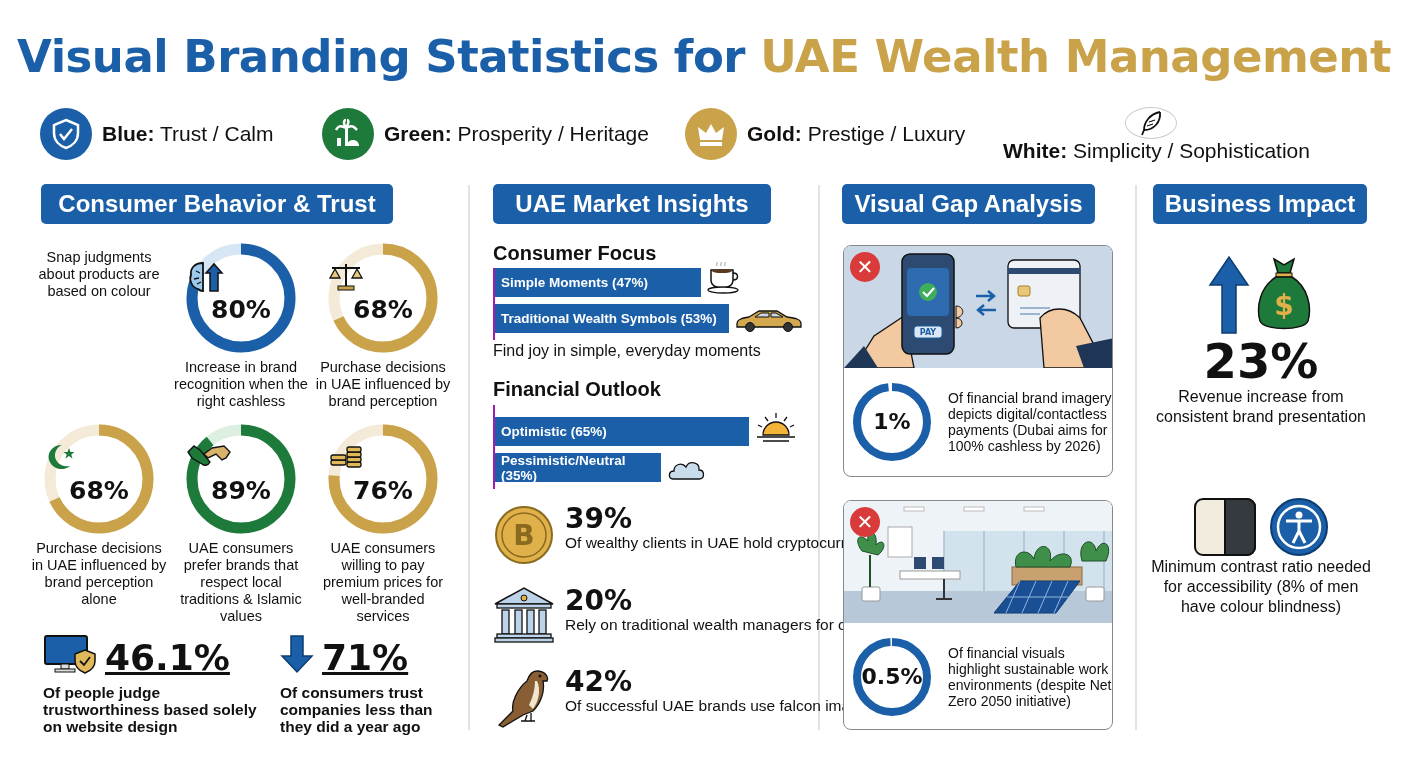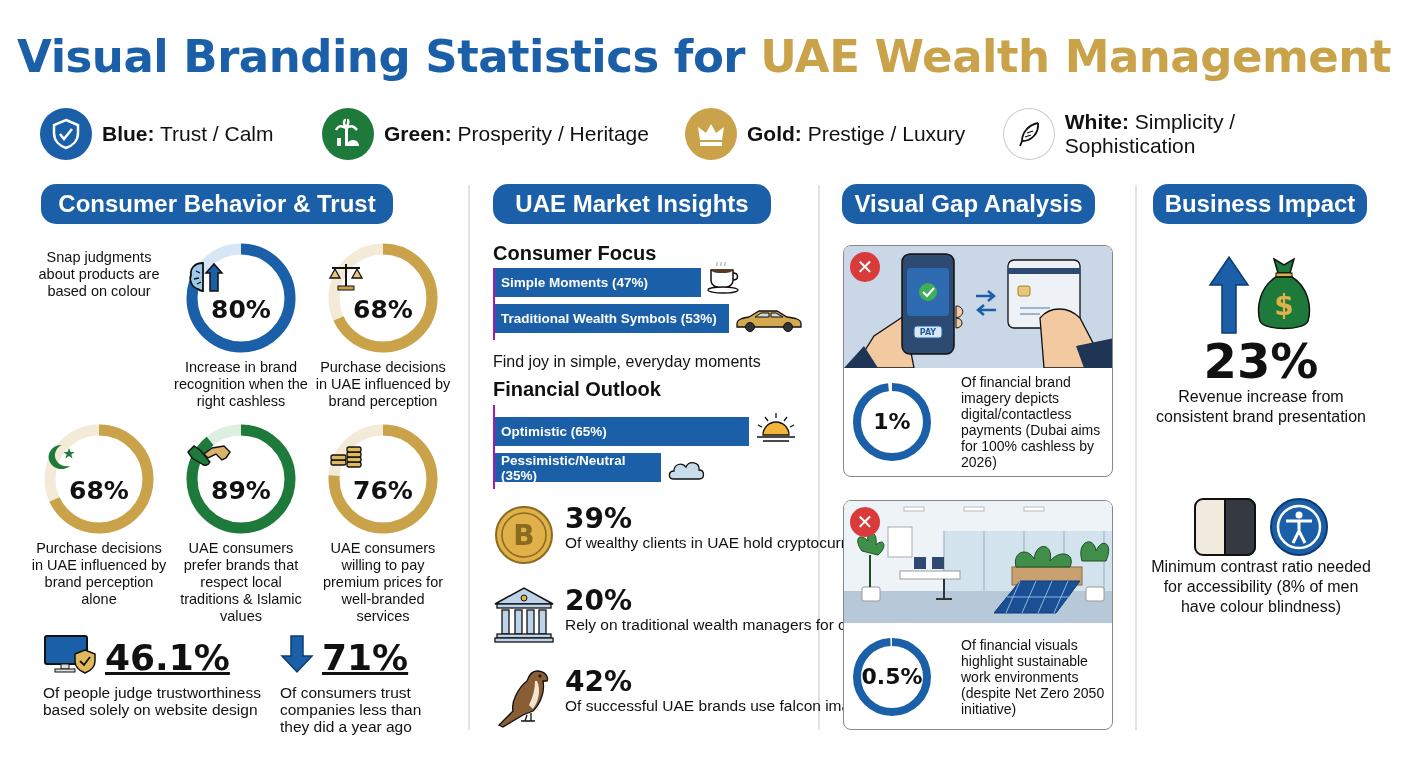--- a/index.html
+++ b/index.html
@@ -11,52 +11,52 @@
   .title .gold { color: #c9a24a; }
 
   .legend { position: absolute; top: 107px; left: 40px; width: 1330px; height: 54px; }
   .legend-item { position: absolute; top: 0; display: flex; align-items: center; height: 54px; }
   .legend-icon { width: 52px; height: 52px; border-radius: 50%; display: flex; align-items: center; justify-content: center; margin-right: 10px; }
   .legend-text { font-size: 21px; color: #111; }
   .legend-text b { font-weight: 700; }
 
   .divider { position: absolute; top: 185px; width: 2px; height: 545px; background: #e3e3e3; }
 
-  .section-header { position: absolute; top: 184px; height: 40px; background: #1a5fa8; color: #fff; border-radius: 15px; font-weight: 700; font-size: 24px; display: flex; align-items: center; justify-content: center; }
+  .section-header { position: absolute; top: 184px; height: 40px; background: #1a5fa8; color: #fff; border-radius: 5px; font-weight: 700; font-size: 24px; display: flex; align-items: center; justify-content: center; }
 
   .ring-block { position: absolute; width: 140px; text-align: center; }
   .ring { width: 110px; height: 110px; position: relative; margin: 0 auto; }
   .ring svg { position: absolute; left: 0; top: 0; }
   .ring .ring-icon { position: absolute; left: 0; top: 18px; width: 110px; display: flex; justify-content: center; }
   .ring .ring-val { position: absolute; left: 0; top: 52px; width: 110px; text-align: center; font-family: "DejaVu Sans", sans-serif; font-weight: 700; font-size: 25px; color: #111; }
   .ring-caption { font-size: 14.5px; line-height: 17px; margin-top: 6px; color: #111; }
 
   .big-stat { position: absolute; }
   .big-stat .row { display: flex; align-items: flex-end; text-decoration: underline; }
   .big-stat .num { font-family: "DejaVu Sans", sans-serif; font-weight: 700; font-size: 36px; color: #111; margin-left: 8px; }
-  .big-stat .cap { font-size: 15.5px; line-height: 17px; margin-top: 6px; color: #111; }
+  .big-stat .cap { font-size: 15.5px; line-height: 17px; margin-top: 6px; color: #111; font-weight: bold; }
 
   .sub-h { position: absolute; font-weight: 700; font-size: 20px; color: #111; }
   .bar-group { position: absolute; left: 493px; border-left: 2px solid #a21caf; }
   .bar { height: 29px; background: #1a5fa8; color: #fff; font-size: 13.5px; font-weight: 700; display: flex; align-items: center; padding-left: 6px; margin-bottom: 7px; position: relative; }
   .bar .bar-icon { position: absolute; top: -4px; }
   .plain { position: absolute; font-size: 16px; color: #111; }
 
   .mi-stat { position: absolute; left: 493px; display: flex; }
   .mi-stat .icon { width: 62px; height: 62px; flex: none; }
   .mi-stat .txt { margin-left: 10px; }
   .mi-stat .n { font-family: "DejaVu Sans", sans-serif; font-weight: 700; font-size: 28px; line-height: 30px; color: #111; }
   .mi-stat .d { font-size: 15.5px; line-height: 17px; color: #111; }
 
   .gap-card { position: absolute; left: 843px; width: 270px; border: 1px solid #888; border-radius: 8px; overflow: hidden; background: #fff; }
   .gap-img { height: 122px; background: #c8d6e6; position: relative; overflow: hidden; }
   .gap-bottom { height: 108px; display: flex; align-items: center; padding-left: 8px; }
   .gap-ring { width: 80px; height: 80px; position: relative; flex: none; }
   .gap-ring .v { position: absolute; left: 0; top: 27px; width: 80px; text-align: center; font-family: "DejaVu Sans", sans-serif; font-weight: 700; font-size: 22px; }
-  .gap-text { font-size: 14px; line-height: 16px; margin-left: 29px; color: #111; }
+  .gap-text { font-size: 14px; line-height: 16px; margin-left: 16px; color: #111; }
   .x-badge { position: absolute; left: 6px; top: 6px; width: 30px; height: 30px; border-radius: 50%; background: #d93a3a; color: #fff; font-size: 20px; font-weight: 700; display: flex; align-items: center; justify-content: center; }
 
   .bi-block { position: absolute; left: 1150px; width: 222px; text-align: center; }
   .bi-num { font-family: "DejaVu Sans", sans-serif; font-weight: 700; font-size: 48px; color: #111; line-height: 52px; }
   .bi-cap { font-size: 16px; line-height: 20px; color: #111; }
 </style>
 </head>
 <body>
 
 <div class="title">
@@ -86,21 +86,21 @@
   </div>
   <div class="legend-item" style="left:645px;">
     <div class="legend-icon" style="background:#c9a24a;">
       <svg width="30" height="28" viewBox="0 0 30 28">
           <path d="M4 20 L2 7 L10 13 L15 4 L20 13 L28 7 L26 20 Z" fill="#fff"></path>
           <rect x="4" y="22" width="22" height="4" fill="#fff"></rect>
         </svg>
     </div>
     <div class="legend-text"><b>Gold:</b><span> Prestige / Luxury</span></div>
   </div>
-  <div class="legend-item" style="left:963px;">
+  <div class="legend-item" style="left:963px;flex-direction:column;">
     <div class="legend-icon" style="background:#fff; border:1px solid #ccc;">
       <svg width="30" height="30" viewBox="0 0 30 30">
           <path d="M24 4 C14 6 8 14 8 22 L6 27" fill="none" stroke="#111" stroke-width="1.8"></path>
           <path d="M24 4 C25 14 18 22 8 22" fill="none" stroke="#111" stroke-width="1.8"></path>
           <path d="M11 18 L17 16 M13 14 L19 12" stroke="#111" stroke-width="1.2"></path>
         </svg>
     </div>
     <div class="legend-text"><b>White:</b><span> Simplicity / Sophistication</span></div>
   </div>
 </div>
@@ -252,21 +252,21 @@
   <div class="bar" style="width:234px;">
     <span>Traditional Wealth Symbols (53%)</span>
     <span class="bar-icon" style="left:240px; top:4px;"><svg width="68" height="24" viewBox="0 0 68 24">
           <path d="M2 16 C2 11 8 10 14 9 L24 3 H42 L52 9 C60 10 66 11 66 16 V19 H2 Z" fill="#d4a84e" stroke="#111" stroke-width="1.3"></path>
           <path d="M26 5 H34 V9 H20 Z M36 5 H41 L48 9 H36 Z" fill="#cfd8e0" stroke="#111" stroke-width="1"></path>
           <circle cx="15" cy="19" r="4.5" fill="#333" stroke="#111"></circle>
           <circle cx="53" cy="19" r="4.5" fill="#333" stroke="#111"></circle>
         </svg></span>
   </div>
 </div>
-<div class="plain" style="left:493px; top:342px;margin-top:11px;">Find joy in simple, everyday moments</div>
+<div class="plain" style="left:493px; top:342px;">Find joy in simple, everyday moments</div>
 
 <div class="sub-h" style="left:493px; top:378px;">Financial Outlook</div>
 <div class="bar-group" style="top:405px; width:320px;">
   <div class="bar" style="width:254px;margin-top:12px;">
     <span>Optimistic (65%)</span>
     <span class="bar-icon" style="left:260px; top:-6px;"><svg width="42" height="34" viewBox="0 0 42 34">
           <path d="M8 24 A13 13 0 0 1 34 24 Z" fill="#f2b53a" stroke="#111" stroke-width="1.3"></path>
           <path d="M21 2 V7 M10 6 L13 10 M32 6 L29 10 M3 14 L7 16 M39 14 L35 16" stroke="#111" stroke-width="1.3"></path>
           <path d="M2 26 H40 M8 30 H34" stroke="#111" stroke-width="1.5"></path>
         </svg></span>

